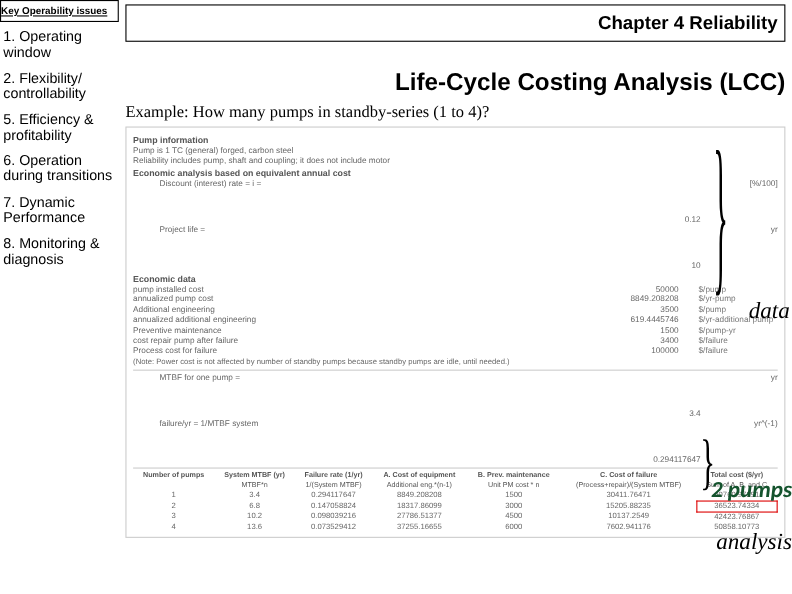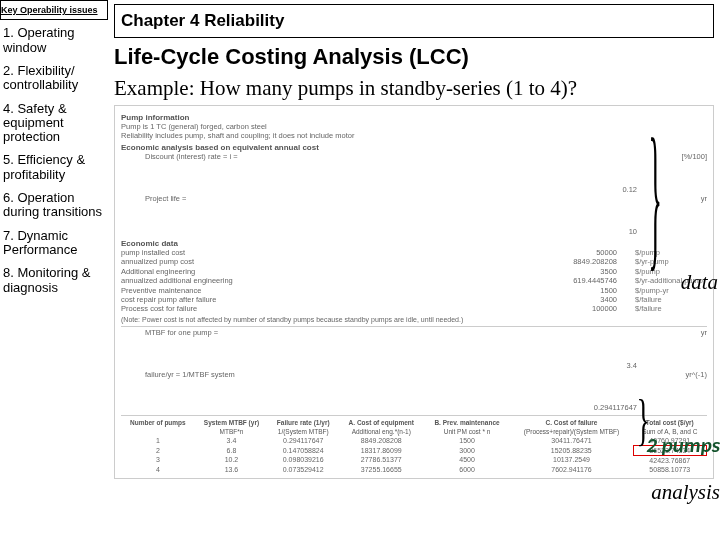--- a/index.html
+++ b/index.html
@@ -3,23 +3,23 @@
 <meta charset="utf-8">
 <style>
   * { box-sizing: border-box; margin: 0; padding: 0; }
   body { width: 720px; height: 540px; font-family: Arial, sans-serif; background: #fff; }
   .page { display: flex; width: 100%; height: 100%; }
   .sidebar { width: 108px; height: 100%; display: flex; flex-direction: column; font-size: 10px; color: #000; }
   .sidebar-header { border: 1px solid #000; padding: 4px 0; font-weight: bold; text-decoration: underline; font-size: 9px; line-height: 1.15; }
   .side-item { padding: 6px 3px 3px 3px; font-size: 13px; line-height: 1.1; }
   .active { border: 2px dashed #d00; padding: 4px 3px; }
   .main { flex: 1; padding: 4px 6px 2px 6px; position: relative; }
-  .chapter { border: 1px solid #000; padding: 6px; text-align: left; font-weight: bold; font-size: 17px; margin-bottom: 6px; }
-  .title { text-align: left; font-weight: bold; font-size: 22px; margin-bottom: 6px; }
-  .example { font-family: "Times New Roman", serif; font-size: 21px; margin-bottom: 4px; }
+  .chapter { border: 1px solid #000; padding: 6px; text-align: right; font-weight: bold; font-size: 17px; margin-bottom: 24px; }
+  .title { text-align: right; font-weight: bold; font-size: 22px; margin-bottom: 6px; }
+  .example { font-family: "Times New Roman", serif; font-size: 15px; margin-bottom: 4px; }
   .figure { border: 1px solid #ccc; padding: 4px 6px; font-size: 7.5px; color: #666; position: relative; }
   .section-head { font-weight: bold; color: #555; font-size: 8px; margin-top: 3px; }
   .row { display: flex; justify-content: space-between; line-height: 1.25; }
   .row .l { flex: 1; }
   .row .m { width: 90px; text-align: right; }
   .row .r { width: 90px; text-align: left; padding-left: 18px; color: #777; }
   .note { font-size: 7px; color: #666; margin-top: 2px; }
   hr.sep { border: none; border-top: 1px solid #ccc; margin: 3px 0 1px 0; }
   .table { width: 100%; font-size: 7px; border-collapse: collapse; margin-top: 2px; }
   .table th, .table td { padding: 1px 2px; text-align: center; color: #666; font-weight: normal; }
@@ -34,21 +34,20 @@
   .tworow .rr { width: 70px; text-align:right; }
 </style>
 </head>
 <body>
 
 <div class="page">
   <div class="sidebar">
     <div class="sidebar-header">Key Operability issues</div>
     <div class="side-item">1. Operating window</div>
     <div class="side-item">2. Flexibility/ controllability</div>
-    <div class="side-item">4. Safety &amp; equipment protection</div>
     <div class="side-item">5. Efficiency &amp; profitability</div>
     <div class="side-item">6. Operation during transitions</div>
     <div class="side-item">7. Dynamic Performance</div>
     <div class="side-item">8. Monitoring &amp; diagnosis</div>
   </div>
 
   <div class="main">
     <div class="chapter">Chapter 4 Reliability</div>
     <div class="title">Life-Cycle Costing Analysis (LCC)</div>
     <div class="example">Example: How many pumps in standby-series (1 to 4)?</div>

